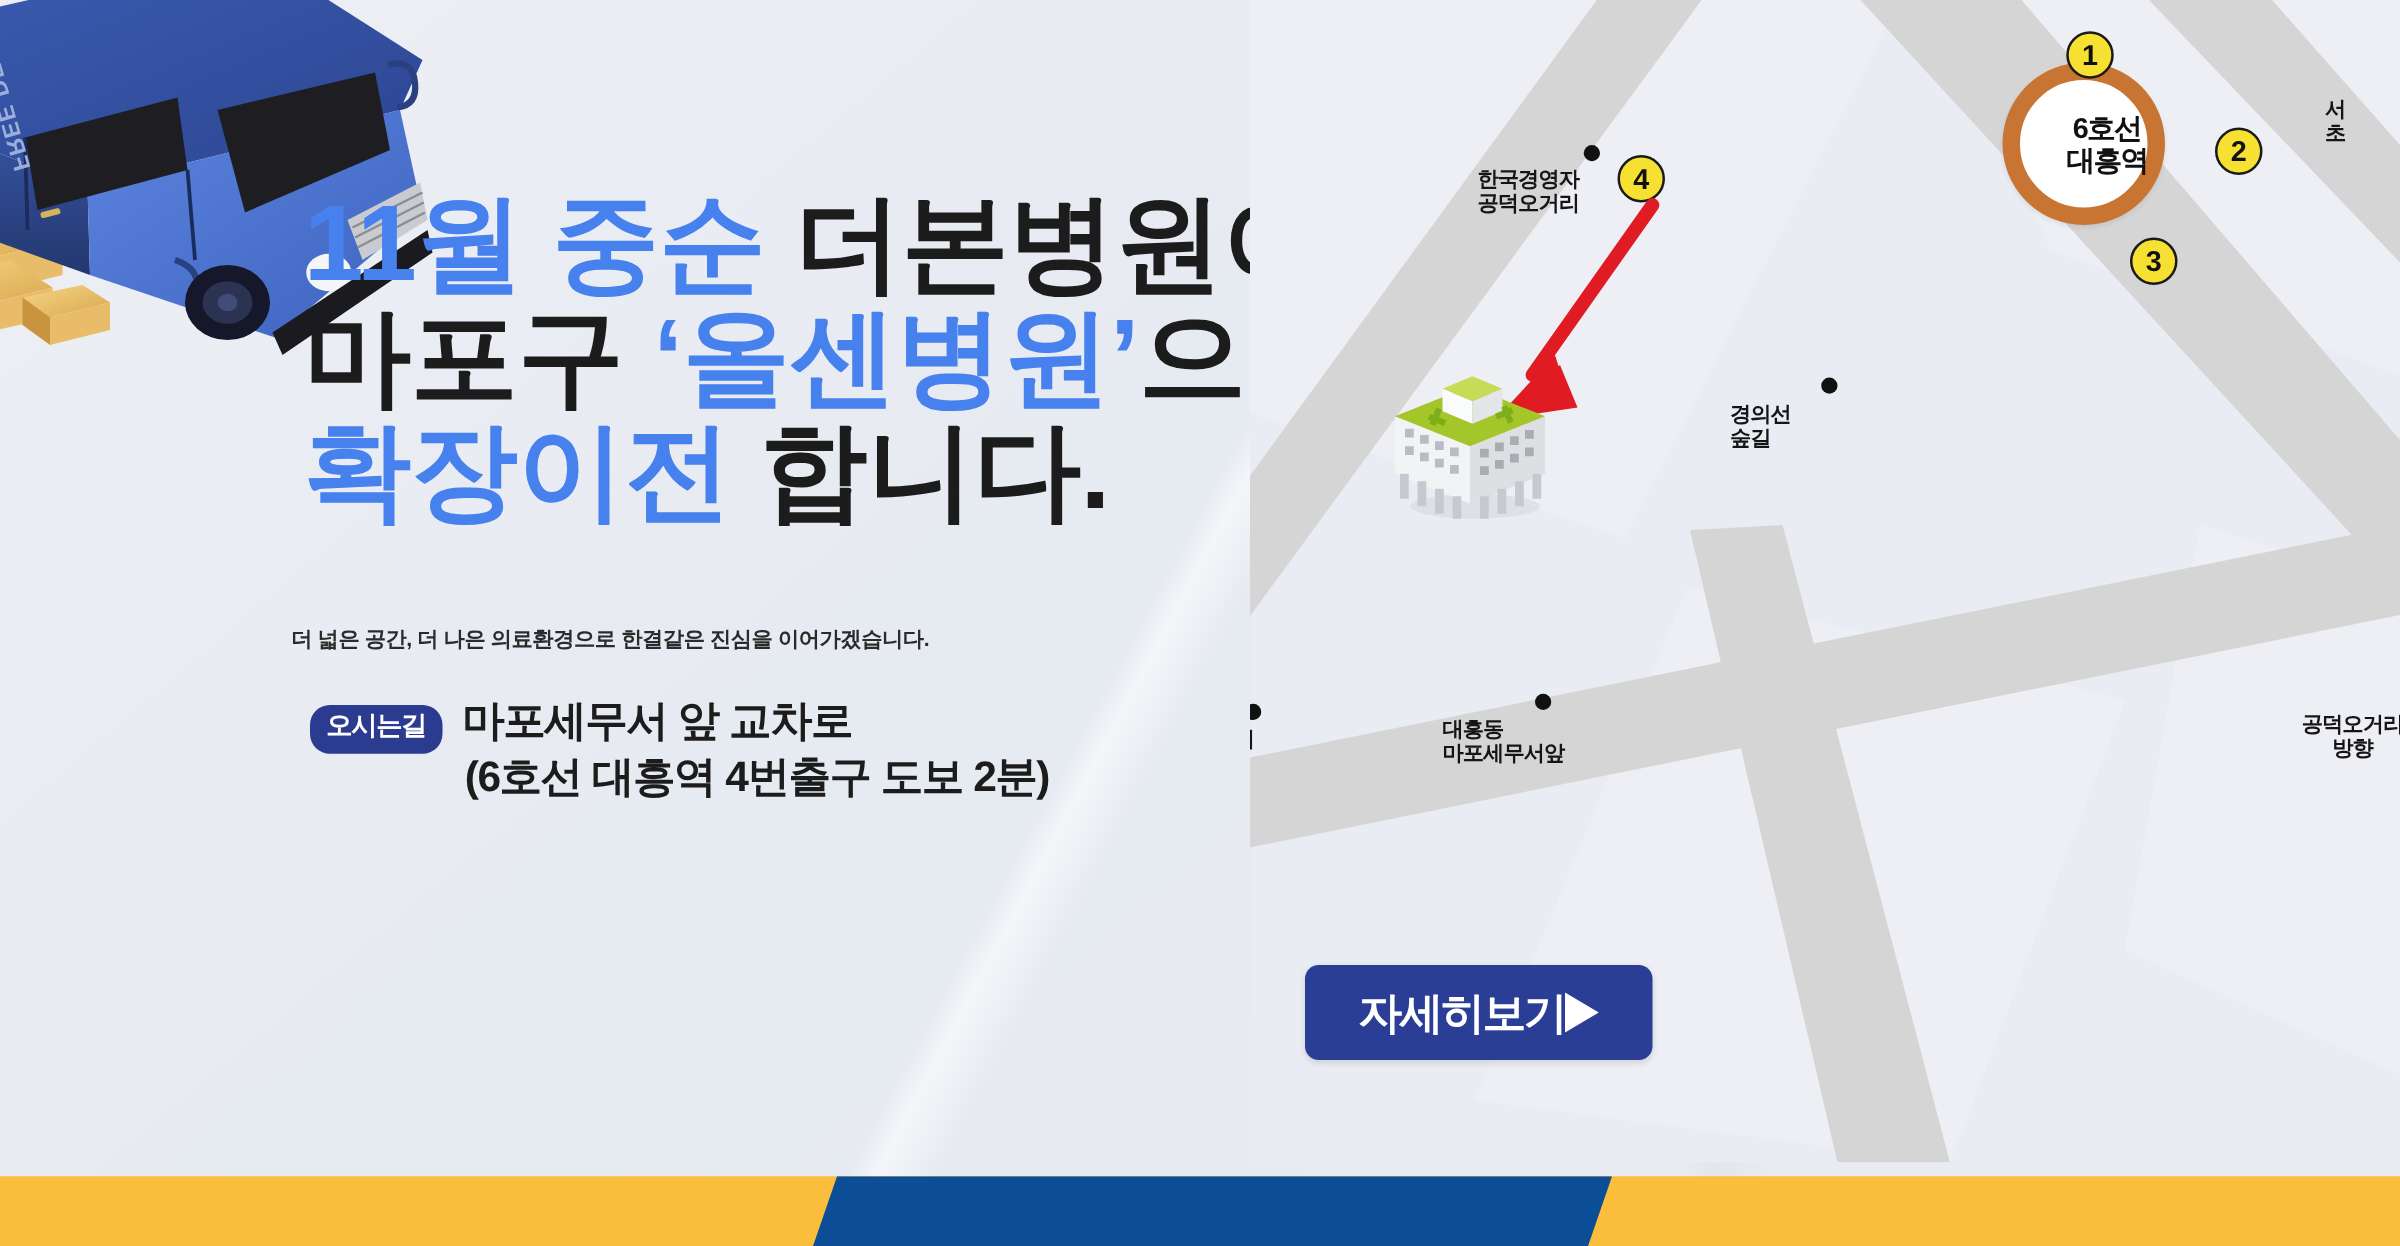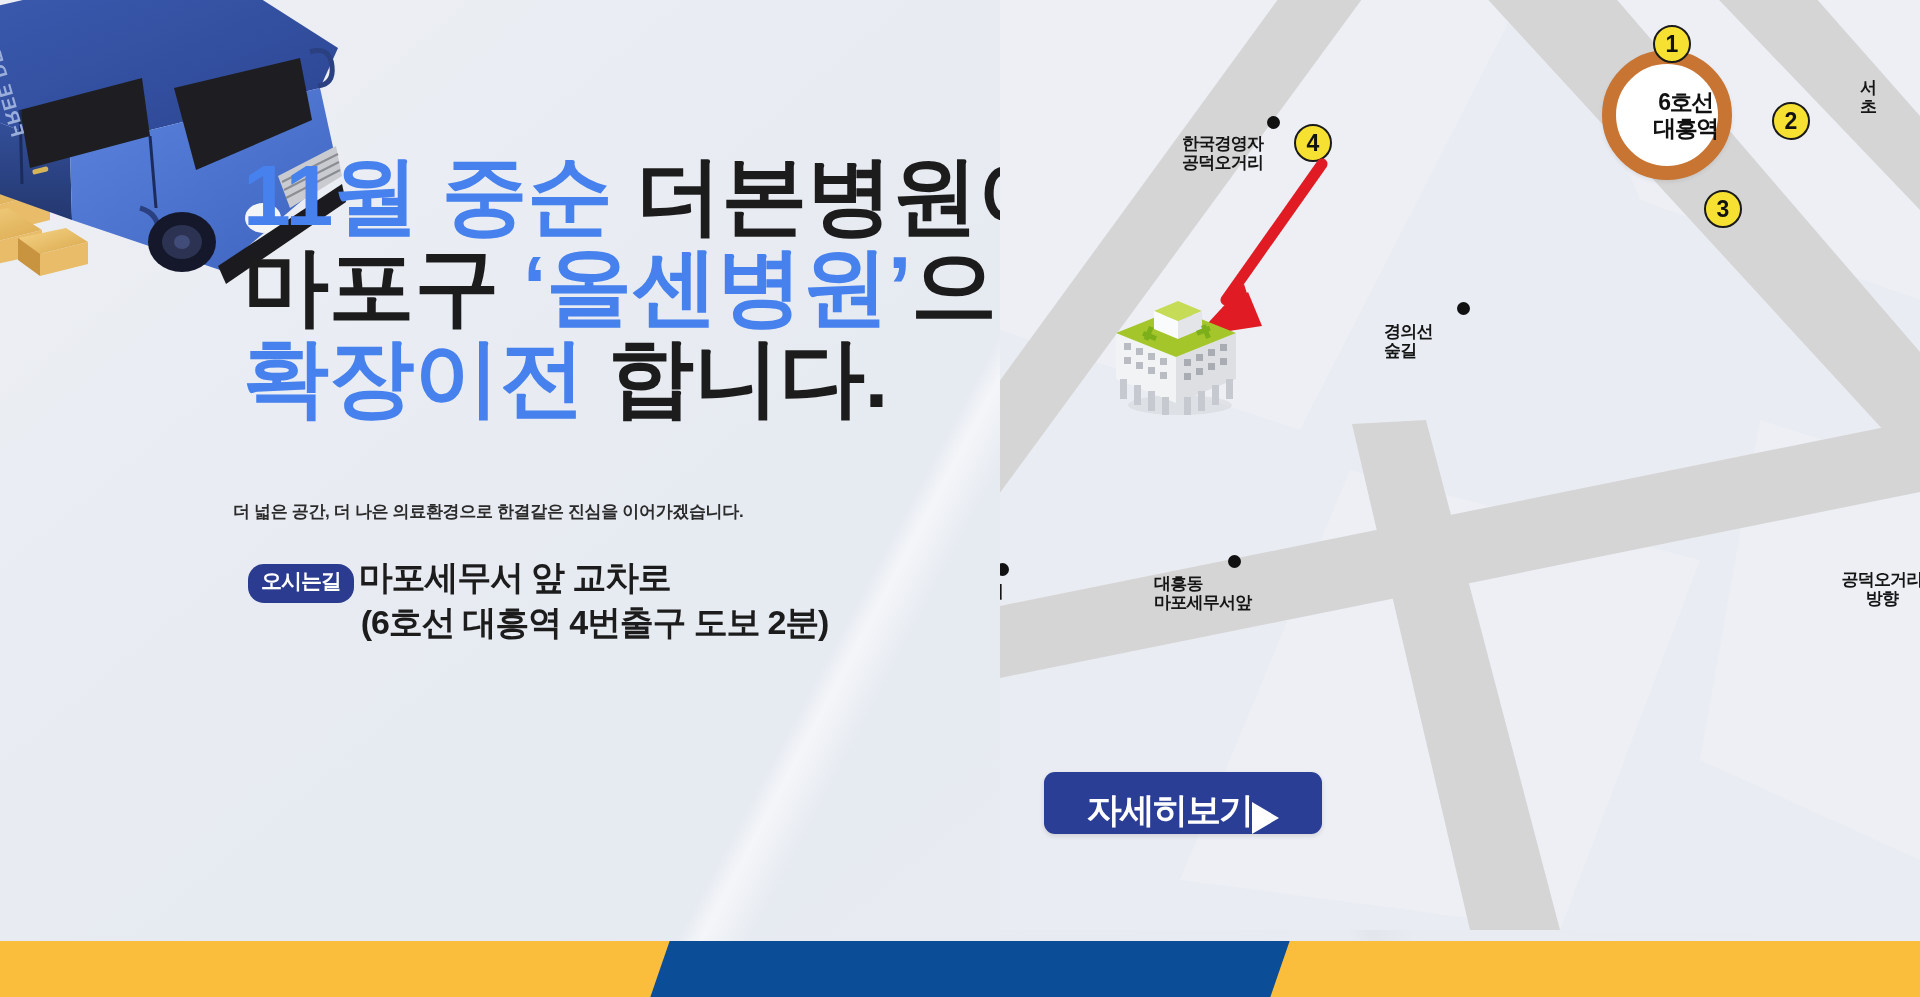--- a/index.html
+++ b/index.html
@@ -45,21 +45,21 @@
   }
 
   
   .way-row { position:absolute; left:248px; top:555px; display:flex; align-items:flex-start; }
   .way-badge {
     background:#2B3C90; color:#fff; border-radius:16px;
     font-size:21px; font-weight:800; letter-spacing:-.05em;
     padding:6px 13px 12px; white-space:nowrap; line-height:1;
     margin-top:9px;
   }
-  .way-text { margin-left:5px; }
+  .way-text { margin-left:16px; }
   .way-text div {
     font-size:34px; font-weight:900; color:#1C1C1C;
     letter-spacing:-.035em; line-height:1.33; white-space:nowrap;
   }
   .way-text .l2 { padding-left:2px; }
 
   
   .map {
     position:absolute; left:1000px; top:0;
     width:920px; height:930px; overflow:hidden;
@@ -92,22 +92,22 @@
   .exit {
     position:absolute; width:38px; height:38px; border-radius:50%;
     background:#F6E032; border:2.5px solid #1A1A1A;
     display:flex; align-items:center; justify-content:center;
     font-size:23px; font-weight:800; color:#111; line-height:1;
   }
 
   
   .cta {
     position:absolute; left:1044px; top:772px;
-    width:278px; height:62px; background:#2A3E96;
-    border-radius:11px; display:flex; align-items:flex-end;
+    width:278px; height:76px; background:#2A3E96;
+    border-radius:11px; display:flex; align-items:center;
     justify-content:center; cursor:pointer;
     box-shadow:0 2px 5px rgba(0,0,0,.12);
   }
   .cta-label {
     color:#fff; font-size:35px; font-weight:900; letter-spacing:-.055em;
   }
   .cta-arrow {
     width:0; height:0; border-left:27px solid #fff;
     border-top:16px solid transparent; border-bottom:16px solid transparent;
   }

